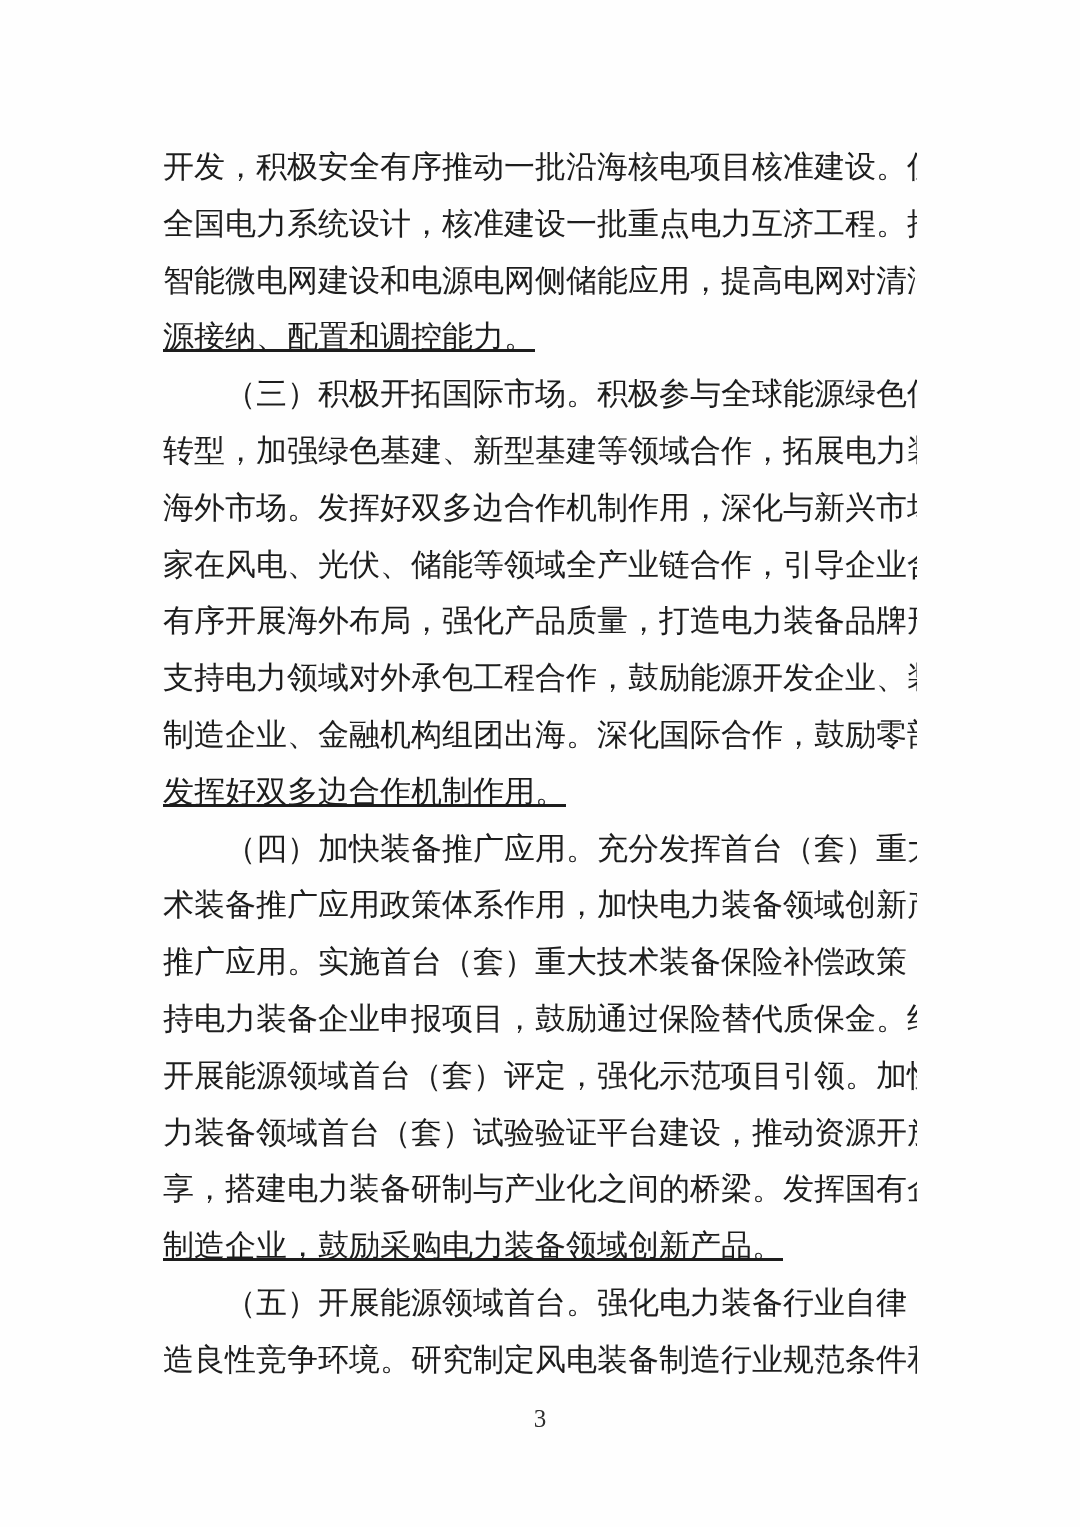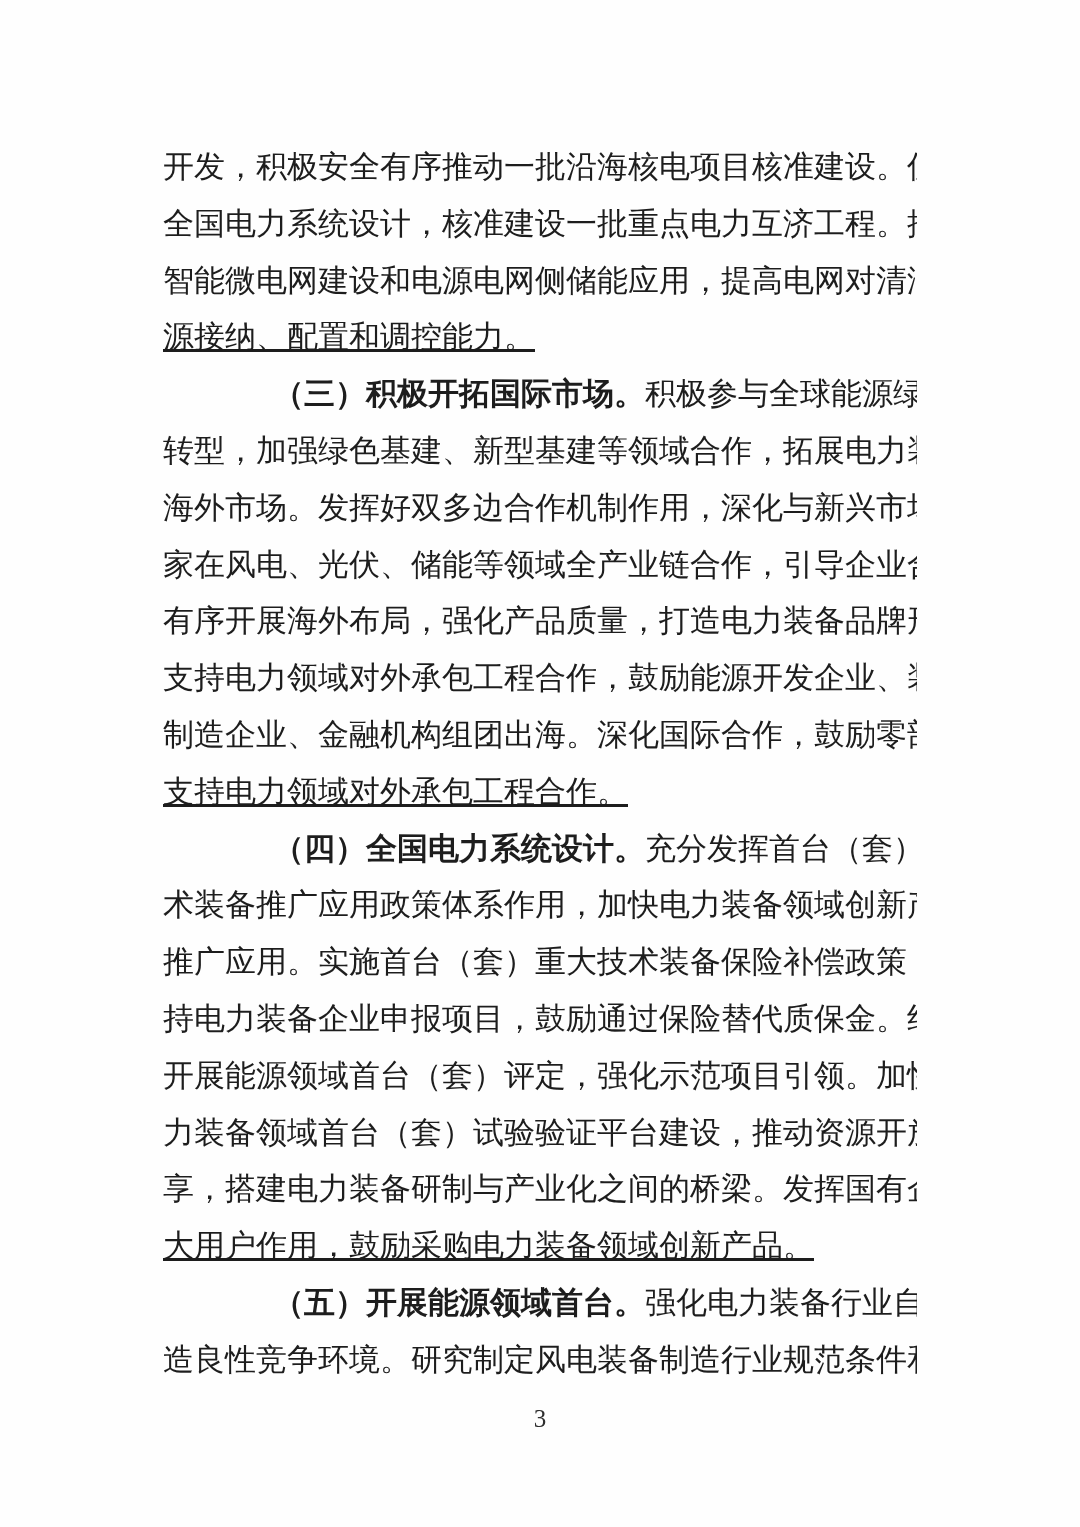--- a/index.html
+++ b/index.html
@@ -34,22 +34,21 @@
     white-space: nowrap;
   }
   .line.end {
     text-align-last: left;
     text-decoration: underline;
   }
   .line.indent {
     padding-left: 62px;
   }
   .lead {
-    font-weight: 700;
-    margin-left: 48px;
+    font-weight: 400;
   }
   .page-number {
     position: absolute;
     top: 1405px;
     left: 0;
     width: 100%;
     text-align: center;
     font-size: 25px;
     color: #2e2e2e;
   }
@@ -65,30 +64,30 @@
     <div class="line"><span>智能微电网建设和电源电网侧储能应用，提高电网对清洁能</span></div>
     <div class="line end"><span>源接纳、配置和调控能力。</span></div>
 
     <div class="line indent"><span class="lead">（三）积极开拓国际市场。</span><span>积极参与全球能源绿色低碳</span></div>
     <div class="line"><span>转型，加强绿色基建、新型基建等领域合作，拓展电力装备</span></div>
     <div class="line"><span>海外市场。发挥好双多边合作机制作用，深化与新兴市场国</span></div>
     <div class="line"><span>家在风电、光伏、储能等领域全产业链合作，引导企业合理</span></div>
     <div class="line"><span>有序开展海外布局，强化产品质量，打造电力装备品牌形象。</span></div>
     <div class="line"><span>支持电力领域对外承包工程合作，鼓励能源开发企业、装备</span></div>
     <div class="line"><span>制造企业、金融机构组团出海。深化国际合作，鼓励零部件</span></div>
-    <div class="line end"><span>支持电力领域对外承包工程合作。</span></div>
+    <div class="line end"><span>发挥好双多边合作机制作用。</span></div>
 
-    <div class="line indent"><span class="lead">（四）全国电力系统设计。</span><span>充分发挥首台（套）重大技</span></div>
+    <div class="line indent"><span class="lead">（四）加快装备推广应用。</span><span>充分发挥首台（套）重大技</span></div>
     <div class="line"><span>术装备推广应用政策体系作用，加快电力装备领域创新产品</span></div>
     <div class="line"><span>推广应用。实施首台（套）重大技术装备保险补偿政策，支</span></div>
     <div class="line"><span>持电力装备企业申报项目，鼓励通过保险替代质保金。组织</span></div>
     <div class="line"><span>开展能源领域首台（套）评定，强化示范项目引领。加快电</span></div>
     <div class="line"><span>力装备领域首台（套）试验验证平台建设，推动资源开放共</span></div>
     <div class="line"><span>享，搭建电力装备研制与产业化之间的桥梁。发挥国有企业</span></div>
-    <div class="line end"><span>大用户作用，鼓励采购电力装备领域创新产品。</span></div>
+    <div class="line end"><span>制造企业，鼓励采购电力装备领域创新产品。</span></div>
 
     <div class="line indent"><span class="lead">（五）开展能源领域首台。</span><span>强化电力装备行业自律，营</span></div>
     <div class="line"><span>造良性竞争环境。研究制定风电装备制造行业规范条件和管</span></div>
 
   </div>
 
   <div class="page-number">3</div>
 </div>
 
 </body></html>

